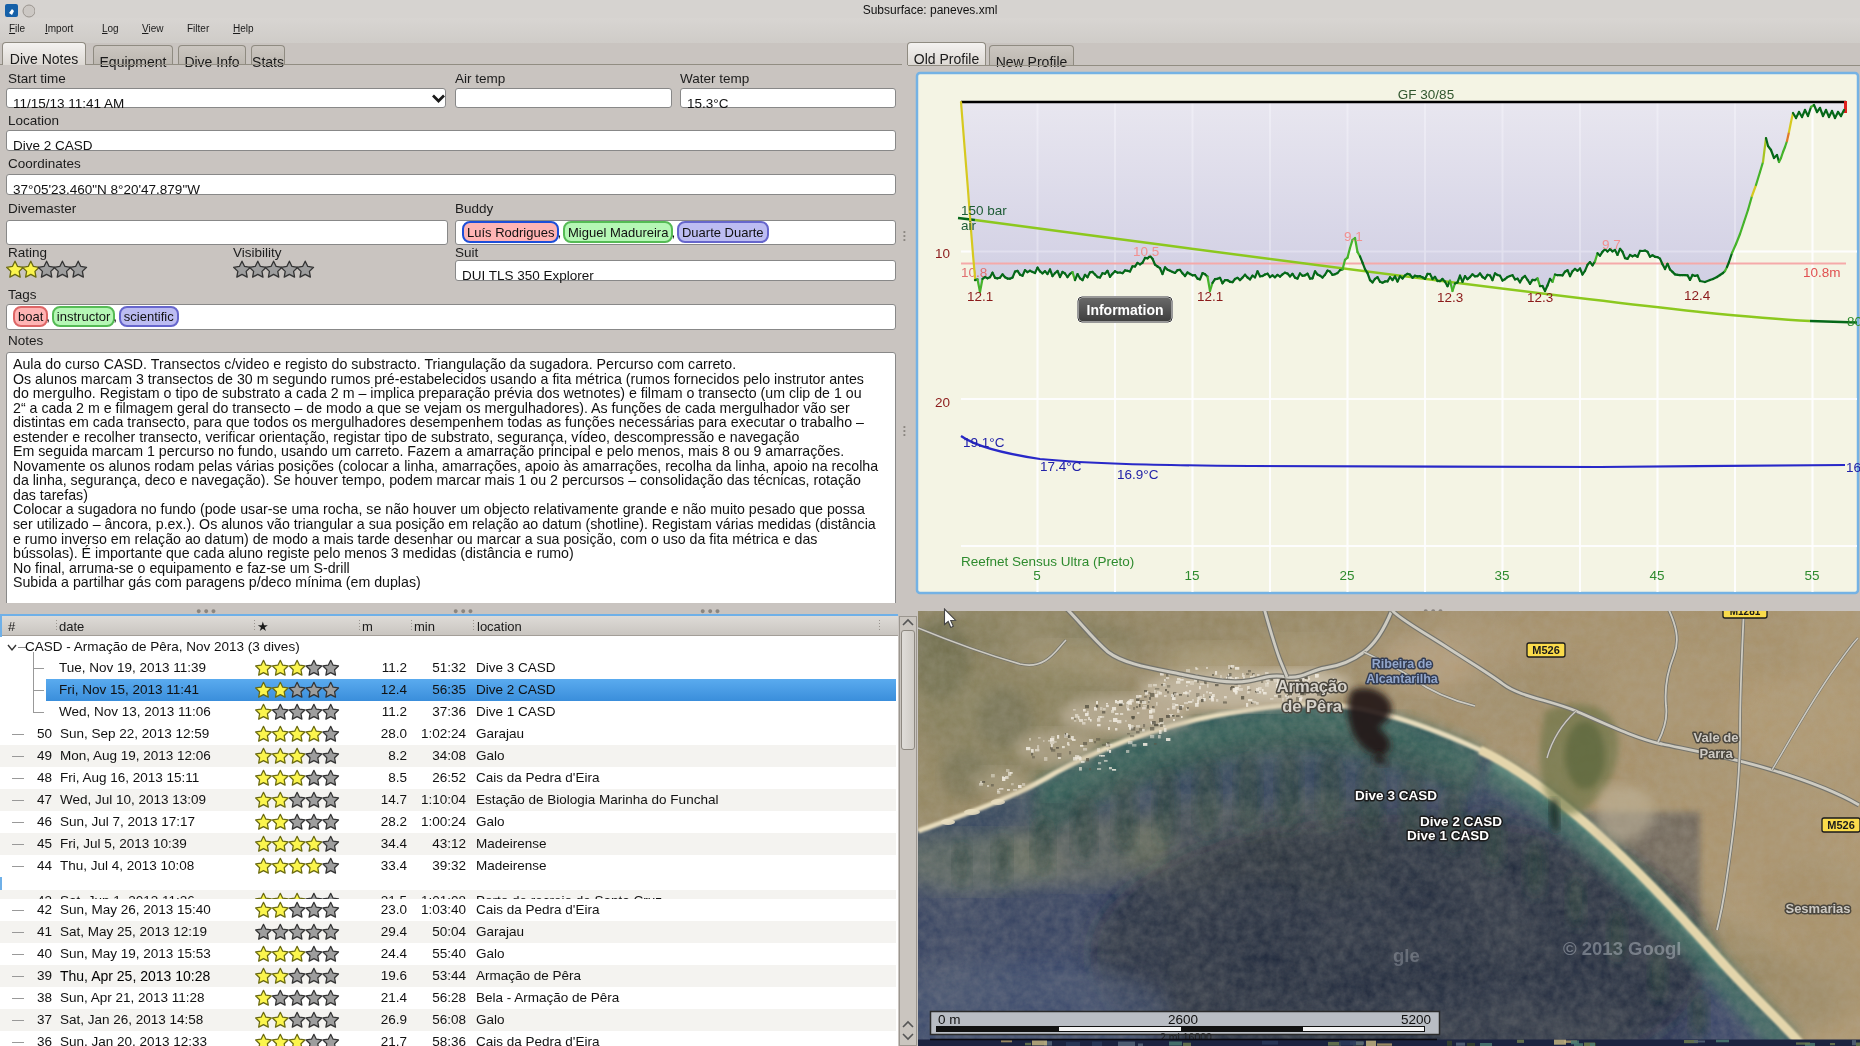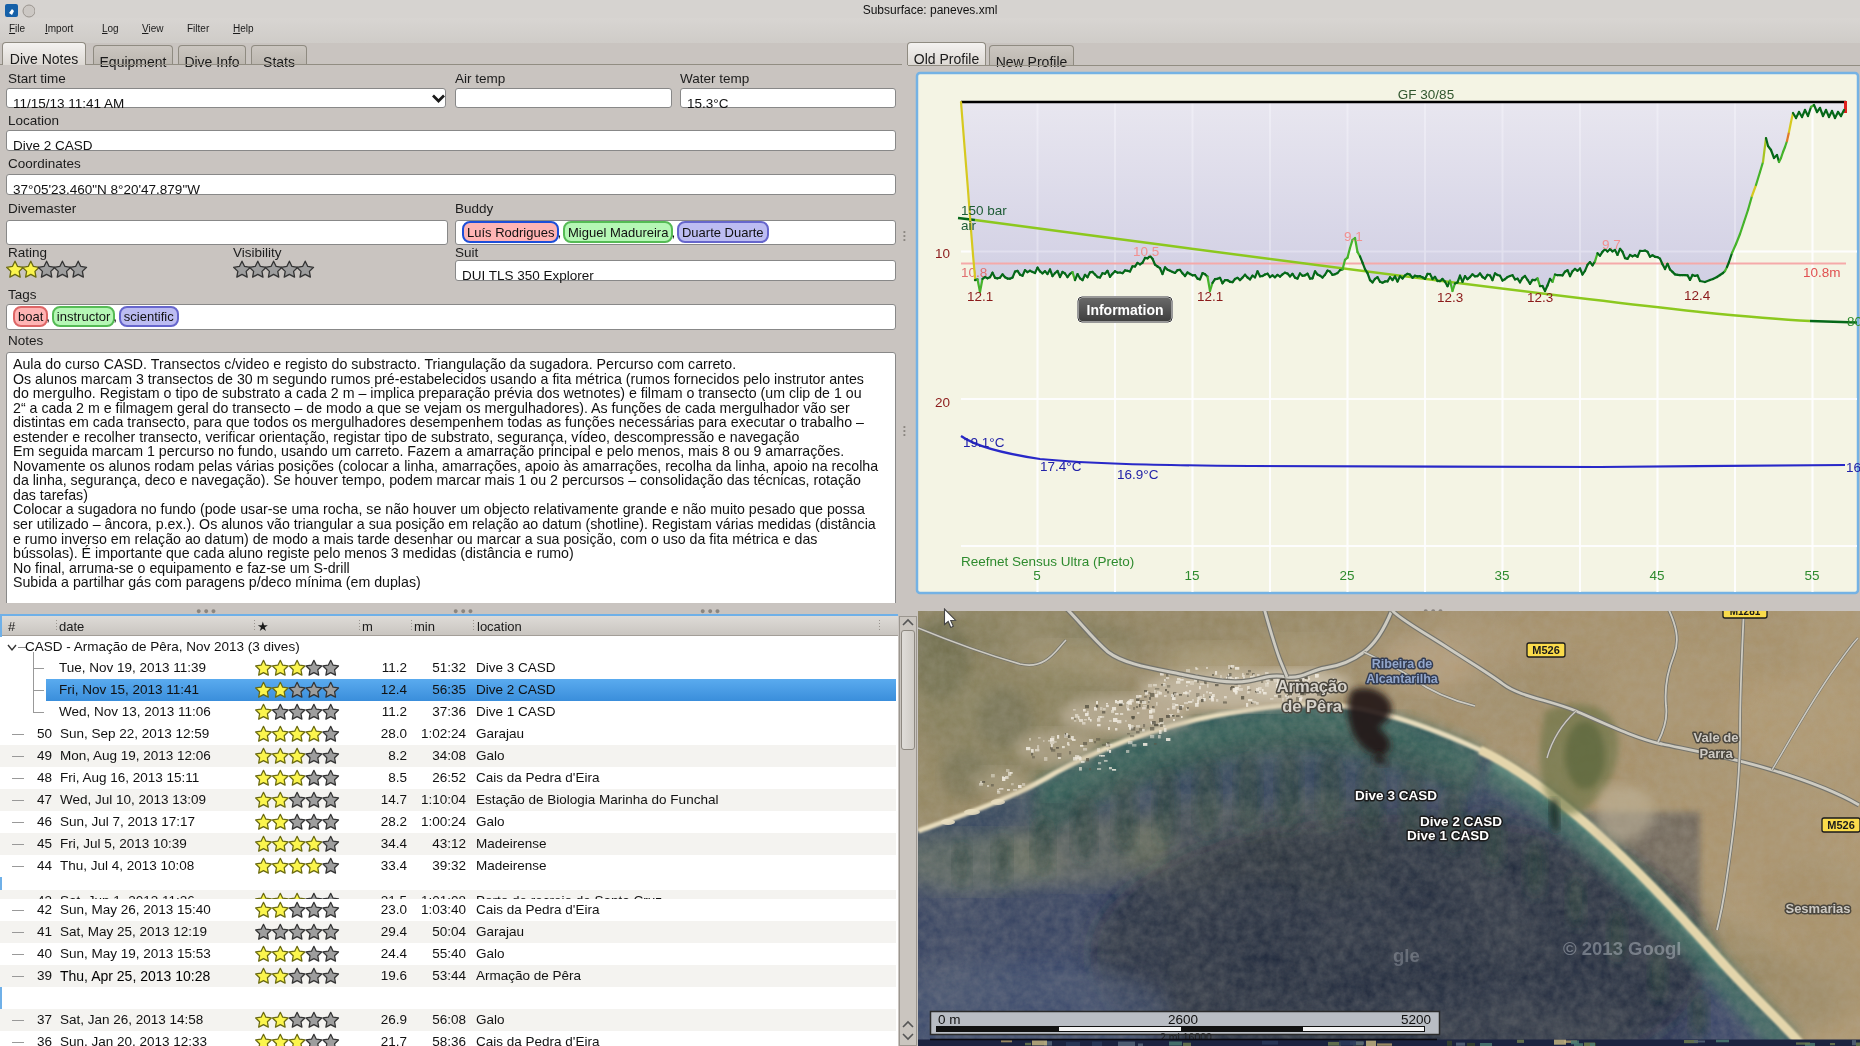--- a/index.html
+++ b/index.html
@@ -38,21 +38,21 @@
 <div class="menu abs" style="left:9px"><u>F</u>ile</div>
 <div class="menu abs" style="left:45px"><u>I</u>mport</div>
 <div class="menu abs" style="left:102px"><u>L</u>og</div>
 <div class="menu abs" style="left:142px"><u>V</u>iew</div>
 <div class="menu abs" style="left:187px">Filter</div>
 <div class="menu abs" style="left:233px"><u>H</u>elp</div>
 
 <div class="tab active" style="left:2px; width:84px;">Dive Notes</div>
 <div class="tab" style="left:93px; width:80px;">Equipment</div>
 <div class="tab" style="left:178px; width:68px;">Dive Info</div>
-<div class="tab" style="left:251px; width:56px;">Stats</div>
+<div class="tab" style="left:251px; width:34px;">Stats</div>
 <div id="tabline" class="abs"></div>
 
 <div class="tab active" style="left:907px; width:79px;">Old Profile</div>
 <div class="tab" style="left:989px; width:85px;">New Profile</div>
 <div id="tabline2" class="abs"></div>
 <div class="abs" style="left:903px;top:230px;color:#8a857f;font-size:8px;line-height:4px;">•<br>•<br>•</div>
 <div class="abs" style="left:903px;top:425px;color:#8a857f;font-size:8px;line-height:4px;">•<br>•<br>•</div>
 
 <div class="lbl abs" style="left:8px;top:71px">Start time</div>
 <div class="inp abs" style="left:6px;top:88px;width:440px;height:20px;">11/15/13 11:41 AM</div>
@@ -1462,20 +1462,35 @@
         <path transform="translate(8.5,9.5)" d="M0,-8.2 L2.41,-3.32 L7.8,-2.53 L3.9,1.27 L4.82,6.63 L0,4.1 L-4.82,6.63 L-3.9,1.27 L-7.8,-2.53 L-2.41,-3.32 Z" fill="#fbf54d" stroke="#6a6a10" stroke-width="1.25" stroke-linejoin="round"></path>
         <path transform="translate(25.3,9.5)" d="M0,-8.2 L2.41,-3.32 L7.8,-2.53 L3.9,1.27 L4.82,6.63 L0,4.1 L-4.82,6.63 L-3.9,1.27 L-7.8,-2.53 L-2.41,-3.32 Z" fill="#fbf54d" stroke="#6a6a10" stroke-width="1.25" stroke-linejoin="round"></path>
         <path transform="translate(42.1,9.5)" d="M0,-8.2 L2.41,-3.32 L7.8,-2.53 L3.9,1.27 L4.82,6.63 L0,4.1 L-4.82,6.63 L-3.9,1.27 L-7.8,-2.53 L-2.41,-3.32 Z" fill="#9e9e9e" stroke="#333" stroke-width="1.25" stroke-linejoin="round"></path>
         <path transform="translate(58.900000000000006,9.5)" d="M0,-8.2 L2.41,-3.32 L7.8,-2.53 L3.9,1.27 L4.82,6.63 L0,4.1 L-4.82,6.63 L-3.9,1.27 L-7.8,-2.53 L-2.41,-3.32 Z" fill="#9e9e9e" stroke="#333" stroke-width="1.25" stroke-linejoin="round"></path>
         <path transform="translate(75.7,9.5)" d="M0,-8.2 L2.41,-3.32 L7.8,-2.53 L3.9,1.27 L4.82,6.63 L0,4.1 L-4.82,6.63 L-3.9,1.27 L-7.8,-2.53 L-2.41,-3.32 Z" fill="#9e9e9e" stroke="#333" stroke-width="1.25" stroke-linejoin="round"></path>
       </svg>
       <div style="position:absolute;left:407px;top:3px;font-size:13.5px;color:#111;transform:translateX(-100%);">19.6</div>
       <div style="position:absolute;left:466px;top:3px;font-size:13.5px;color:#111;transform:translateX(-100%);">53:44</div>
       <div style="position:absolute;left:476px;top:3px;font-size:13.5px;color:#111;">Armação de Pêra</div>
     </div>
+    <div style="position:absolute;left:0;top:371px;width:896px;height:22px;background:#fff;">
+      <div style="position:absolute;left:12px;top:11px;width:12px;height:1px;background:#999;"></div>
+      <div style="position:absolute;left:52px;top:3px;font-size:13.5px;color:#111;transform:translateX(-100%);">38</div>
+      <div style="position:absolute;left:60px;top:3px;font-size:13.5px;color:#111;">Sun, Apr 21, 2013 11:28</div>
+      <svg style="position:absolute;left:255px;top:2px" width="88" height="18">
+        <path transform="translate(8.5,9.5)" d="M0,-8.2 L2.41,-3.32 L7.8,-2.53 L3.9,1.27 L4.82,6.63 L0,4.1 L-4.82,6.63 L-3.9,1.27 L-7.8,-2.53 L-2.41,-3.32 Z" fill="#fbf54d" stroke="#6a6a10" stroke-width="1.25" stroke-linejoin="round"></path>
+        <path transform="translate(25.3,9.5)" d="M0,-8.2 L2.41,-3.32 L7.8,-2.53 L3.9,1.27 L4.82,6.63 L0,4.1 L-4.82,6.63 L-3.9,1.27 L-7.8,-2.53 L-2.41,-3.32 Z" fill="#9e9e9e" stroke="#333" stroke-width="1.25" stroke-linejoin="round"></path>
+        <path transform="translate(42.1,9.5)" d="M0,-8.2 L2.41,-3.32 L7.8,-2.53 L3.9,1.27 L4.82,6.63 L0,4.1 L-4.82,6.63 L-3.9,1.27 L-7.8,-2.53 L-2.41,-3.32 Z" fill="#9e9e9e" stroke="#333" stroke-width="1.25" stroke-linejoin="round"></path>
+        <path transform="translate(58.900000000000006,9.5)" d="M0,-8.2 L2.41,-3.32 L7.8,-2.53 L3.9,1.27 L4.82,6.63 L0,4.1 L-4.82,6.63 L-3.9,1.27 L-7.8,-2.53 L-2.41,-3.32 Z" fill="#9e9e9e" stroke="#333" stroke-width="1.25" stroke-linejoin="round"></path>
+        <path transform="translate(75.7,9.5)" d="M0,-8.2 L2.41,-3.32 L7.8,-2.53 L3.9,1.27 L4.82,6.63 L0,4.1 L-4.82,6.63 L-3.9,1.27 L-7.8,-2.53 L-2.41,-3.32 Z" fill="#9e9e9e" stroke="#333" stroke-width="1.25" stroke-linejoin="round"></path>
+      </svg>
+      <div style="position:absolute;left:407px;top:3px;font-size:13.5px;color:#111;transform:translateX(-100%);">21.4</div>
+      <div style="position:absolute;left:466px;top:3px;font-size:13.5px;color:#111;transform:translateX(-100%);">56:28</div>
+      <div style="position:absolute;left:476px;top:3px;font-size:13.5px;color:#111;">Bela - Armação de Pêra</div>
+    </div>
     <div style="position:absolute;left:0;top:393px;width:896px;height:22px;background:#f4f3f0;">
       <div style="position:absolute;left:12px;top:11px;width:12px;height:1px;background:#999;"></div>
       <div style="position:absolute;left:52px;top:3px;font-size:13.5px;color:#111;transform:translateX(-100%);">37</div>
       <div style="position:absolute;left:60px;top:3px;font-size:13.5px;color:#111;">Sat, Jan 26, 2013 14:58</div>
       <svg style="position:absolute;left:255px;top:2px" width="88" height="18">
         <path transform="translate(8.5,9.5)" d="M0,-8.2 L2.41,-3.32 L7.8,-2.53 L3.9,1.27 L4.82,6.63 L0,4.1 L-4.82,6.63 L-3.9,1.27 L-7.8,-2.53 L-2.41,-3.32 Z" fill="#fbf54d" stroke="#6a6a10" stroke-width="1.25" stroke-linejoin="round"></path>
         <path transform="translate(25.3,9.5)" d="M0,-8.2 L2.41,-3.32 L7.8,-2.53 L3.9,1.27 L4.82,6.63 L0,4.1 L-4.82,6.63 L-3.9,1.27 L-7.8,-2.53 L-2.41,-3.32 Z" fill="#fbf54d" stroke="#6a6a10" stroke-width="1.25" stroke-linejoin="round"></path>
         <path transform="translate(42.1,9.5)" d="M0,-8.2 L2.41,-3.32 L7.8,-2.53 L3.9,1.27 L4.82,6.63 L0,4.1 L-4.82,6.63 L-3.9,1.27 L-7.8,-2.53 L-2.41,-3.32 Z" fill="#9e9e9e" stroke="#333" stroke-width="1.25" stroke-linejoin="round"></path>
         <path transform="translate(58.900000000000006,9.5)" d="M0,-8.2 L2.41,-3.32 L7.8,-2.53 L3.9,1.27 L4.82,6.63 L0,4.1 L-4.82,6.63 L-3.9,1.27 L-7.8,-2.53 L-2.41,-3.32 Z" fill="#9e9e9e" stroke="#333" stroke-width="1.25" stroke-linejoin="round"></path>
         <path transform="translate(75.7,9.5)" d="M0,-8.2 L2.41,-3.32 L7.8,-2.53 L3.9,1.27 L4.82,6.63 L0,4.1 L-4.82,6.63 L-3.9,1.27 L-7.8,-2.53 L-2.41,-3.32 Z" fill="#9e9e9e" stroke="#333" stroke-width="1.25" stroke-linejoin="round"></path>

